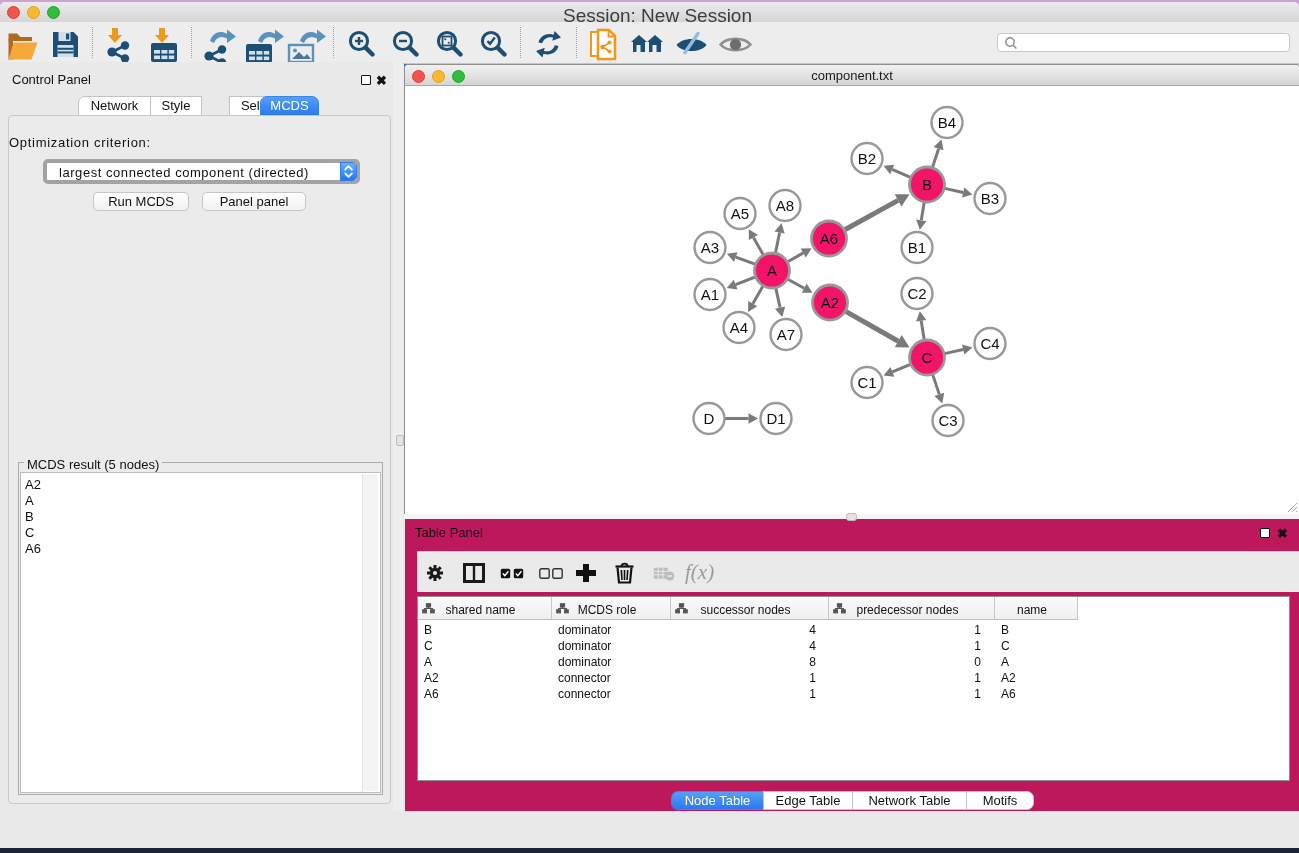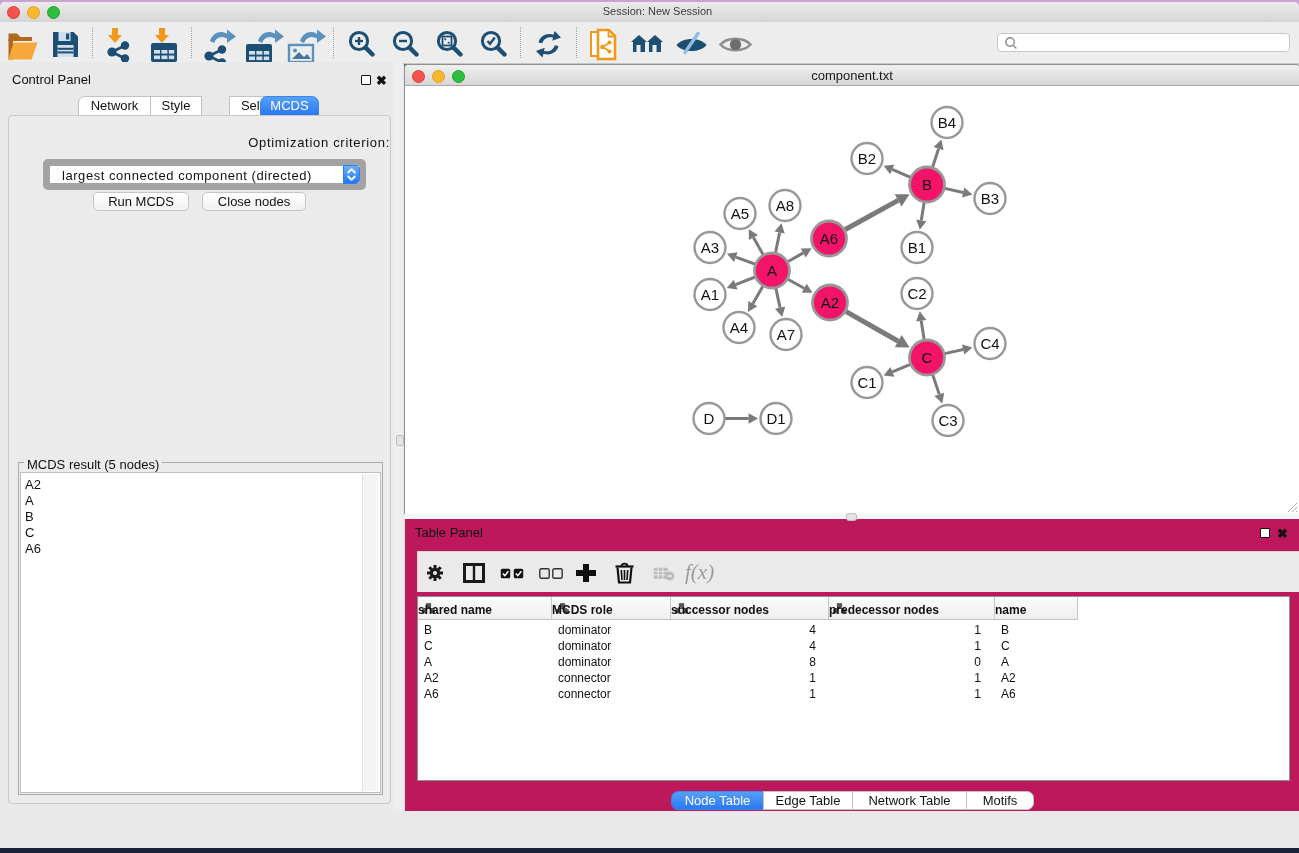--- a/index.html
+++ b/index.html
@@ -5,44 +5,44 @@
 html,body{margin:0;padding:0;}
 body{width:1299px;height:853px;position:relative;overflow:hidden;
  font-family:"Liberation Sans",sans-serif;background:#c9a3d2;}
 .abs{position:absolute;}
 #appwin{position:absolute;left:0;top:2px;width:1299px;height:848px;
  background:#e9e9e9;border-radius:5px 5px 0 0;}
 #titlebar{position:absolute;left:0;top:0;width:1299px;height:20px;
  background:linear-gradient(#ebebeb,#d5d5d5);border-radius:5px 5px 0 0;
  border-bottom:1px solid #b3b3b3;}
 #titlebar .title{position:absolute;left:0;right:0;top:3px;text-align:center;
- font-size:11px;color:#3c3c3c;padding-left:16px;}
+ font-size:19px;color:#3c3c3c;padding-left:16px;}
 .tl{position:absolute;width:11px;height:11px;border-radius:50%;top:5px;}
 #toolbar{position:absolute;left:0;top:20px;width:1299px;height:41px;background:#ededed;
  border-bottom:1px solid #c6c6c6;}
 .sep{position:absolute;top:5px;height:31px;width:0;border-left:1px dotted #9f9f9f;}
 #searchbox{position:absolute;left:997px;top:11px;width:291px;height:17px;background:#fff;
  border:1px solid #c8c8c8;border-radius:4px;}
 #statusbar{position:absolute;left:0;top:810px;width:1299px;height:37px;background:#ececec;
  border-top:1px solid #d0d0d0;}
 #deskbottom{position:absolute;left:0;top:848px;width:1299px;height:5px;background:#1b2138;}
 
 #cpanel{position:absolute;left:0px;top:60px;width:397px;height:749px;background:#e9e9e9;}
 #cpanel .ptitle{position:absolute;left:12px;top:10px;font-size:13px;color:#111;}
 .fltico{position:absolute;width:8px;height:8px;border:1.6px solid #111;border-radius:1px;background:#fff;}
 .xico{position:absolute;font-size:13px;font-weight:bold;color:#111;line-height:10px;}
 .tabrow{position:absolute;height:20px;}
 .tab{position:absolute;top:0;height:18px;background:#fff;border:1px solid #c3c3c3;
  font-size:13px;color:#111;text-align:center;line-height:18px;}
 .tab.sel{background:linear-gradient(#55a0f6,#2a78f2);color:#fff;border-color:#3a86ef;}
 #cpcontent{position:absolute;left:8px;top:53px;width:381px;height:687px;background:#ebebeb;
  border:1px solid #c9c9c9;border-radius:4px;}
-#optlabel{position:absolute;left:0;right:0;top:19px;text-align:right;font-size:13px;letter-spacing:0.7px;color:#111;}
+#optlabel{position:absolute;left:0;right:0;top:19px;text-align:left;font-size:13px;letter-spacing:0.7px;color:#111;}
 #dropdown{position:absolute;left:34px;top:43px;width:309px;height:17px;background:#fff;
- border:7px solid #a3a3a3;border-radius:5px;}
+ border:4px solid #a3a3a3;border-radius:5px;}
 #dropdown .txt{position:absolute;left:12px;top:2px;font-size:13px;letter-spacing:0.55px;color:#111;}
 #dropdown .step{position:absolute;right:-1px;top:-1px;width:15px;height:17px;
  background:linear-gradient(#6cb0f8,#2276f3);border-radius:0 5px 5px 0;border:1px solid #2e7df2;}
 .btn{position:absolute;height:17px;background:linear-gradient(#ffffff,#f1f1f1);
  border:1px solid #c6c6c6;border-radius:5px;font-size:13px;color:#111;
  text-align:center;line-height:17px;}
 #groupbox{position:absolute;left:9px;top:346px;width:363px;height:331px;
  border:1px solid #ababab;}
 #grouplabel{position:absolute;left:5px;top:-6px;background:#ebebeb;padding:0 3px;
  font-size:13px;color:#111;}
@@ -59,21 +59,21 @@
 #nettitle .title{position:absolute;left:0;right:0;top:3px;text-align:center;font-size:13px;color:#1a1a1a;}
 
 #tpanel{position:absolute;left:405px;top:517px;width:894px;height:292px;background:#be185d;}
 #tpanel .ptitle{position:absolute;left:10px;top:6px;font-size:13px;color:#111;}
 #ttoolbar{position:absolute;left:12px;top:32px;width:870px;height:40px;background:#eaeaea;
  border:1px solid #d6d6d6;border-bottom:none;padding-left:36px;}
 #ttable{position:absolute;left:12px;top:77px;width:871px;height:183px;background:#fff;
  border:1px solid #8f8f8f;}
 .th{position:absolute;top:0;height:22px;background:linear-gradient(#fafafa,#efefef);
  border-right:1px solid #c8c8c8;border-bottom:1px solid #c0c0c0;font-size:12px;color:#111;}
-.th .lab{position:absolute;left:0;right:8px;top:6px;font-weight:bold;}
+.th .lab{position:absolute;left:0;right:8px;top:6px;text-align:center;}
 .td{position:absolute;font-size:12px;color:#111;height:16px;line-height:16px;}
 .btabs{position:absolute;top:272px;height:19px;}
 .btab{position:absolute;top:0;height:17px;background:#fff;border:1px solid #c3c3c3;
  font-size:13px;color:#111;text-align:center;line-height:17px;}
 .btab.sel{background:linear-gradient(#55a0f6,#2a78f2);color:#fff;border-color:#3a86ef;}
 </style>
 </head>
 <body>
 <div id="appwin">
   <div id="titlebar">
@@ -228,21 +228,21 @@
     <div id="cpcontent">
       <div id="optlabel">Optimization criterion:</div>
       <div id="dropdown">
         <div class="txt">largest connected component (directed)</div>
         <div class="step"><svg width="15" height="17" viewBox="0 0 15 17">
               <path d="M4.2 6.5 L7.5 3.2 L10.8 6.5" fill="none" stroke="#fff" stroke-width="1.8" stroke-linecap="round" stroke-linejoin="round"></path>
               <path d="M4.2 10.5 L7.5 13.8 L10.8 10.5" fill="none" stroke="#fff" stroke-width="1.8" stroke-linecap="round" stroke-linejoin="round"></path>
             </svg></div>
       </div>
       <div class="btn" style="left:84px;top:76px;width:94px;">Run MCDS</div>
-      <div class="btn" style="left:193px;top:76px;width:102px;">Close nodes</div>
+      <div class="btn" style="left:193px;top:76px;width:102px;">Panel panel</div>
       <div id="groupbox">
         <div id="grouplabel">MCDS result (5 nodes)</div>
         <div id="mcdslist">
           <div style="position:absolute;left:4px;top:4px;line-height:16px;font-size:13px;">A2<br>A<br>B<br>C<br>A6</div>
           <div class="sb"></div>
         </div>
       </div>
     </div>
   </div>
 

